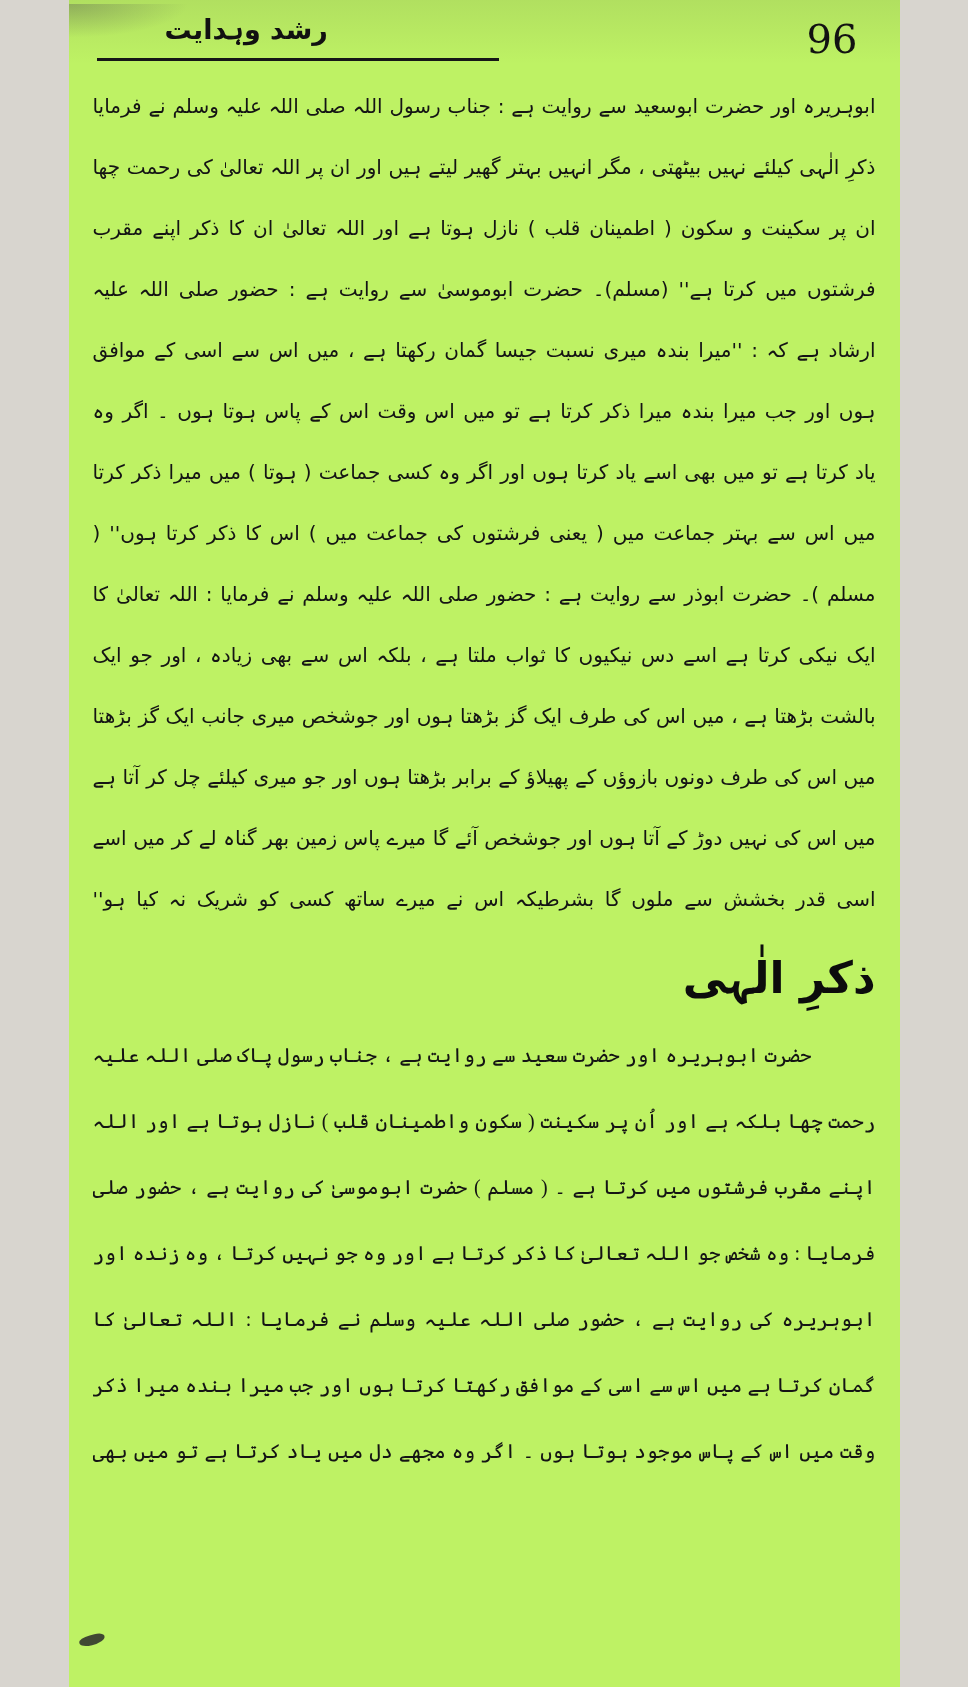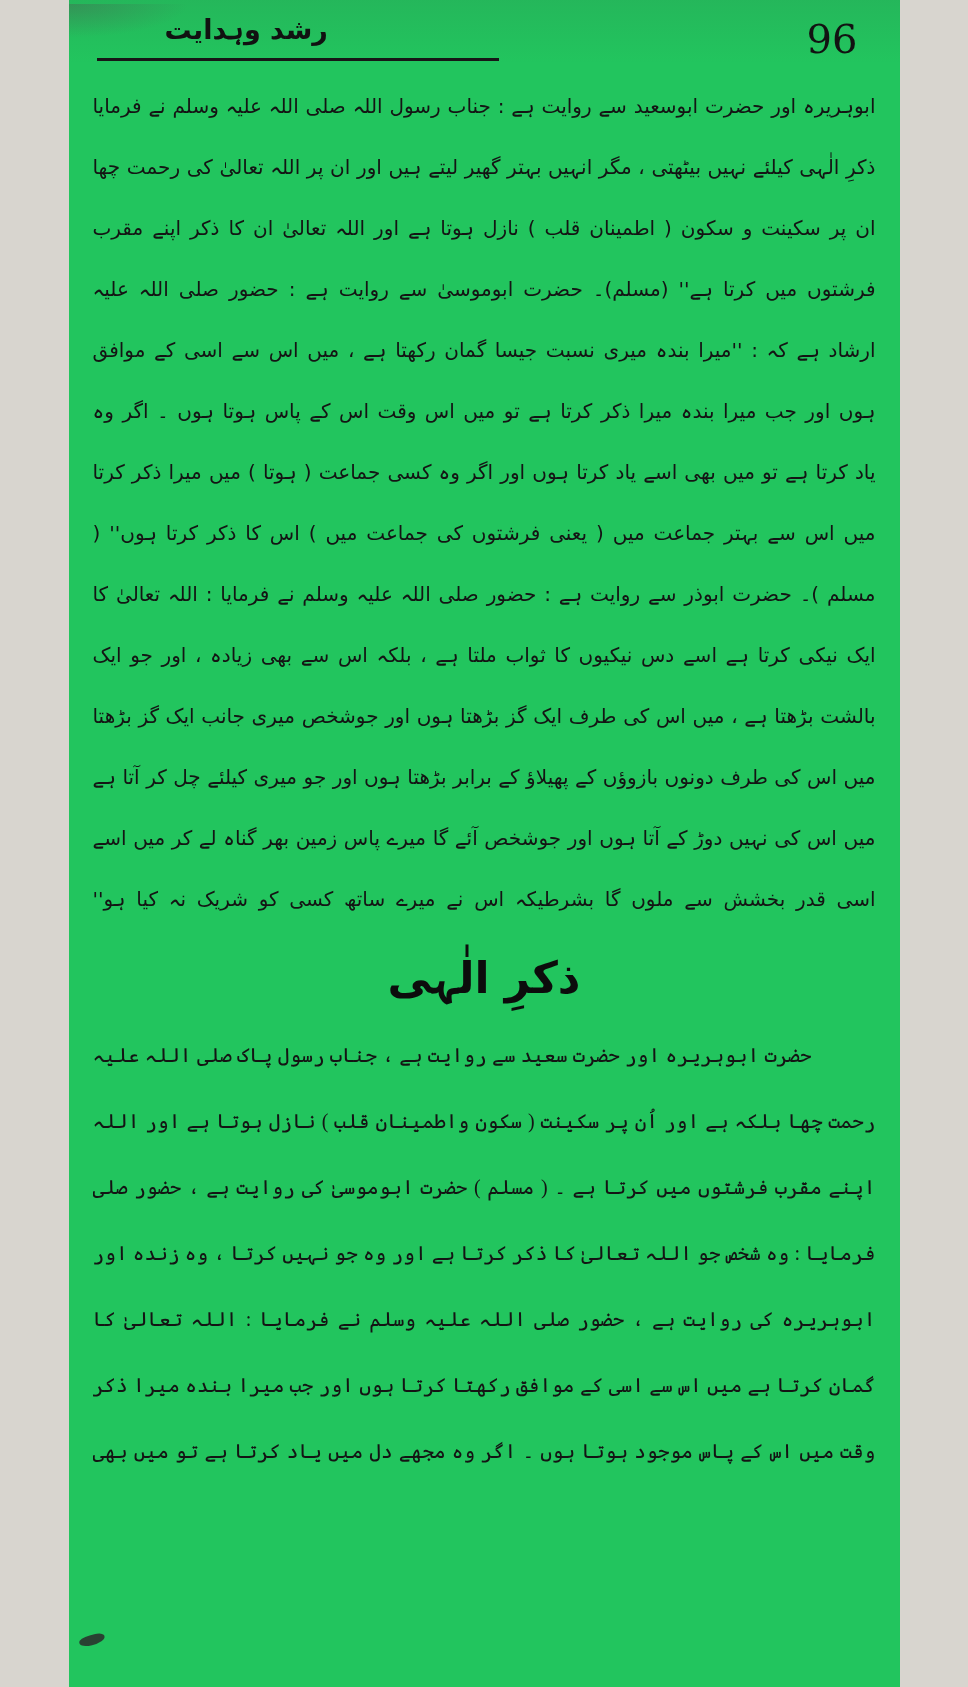--- a/index.html
+++ b/index.html
@@ -5,21 +5,21 @@
   html, body {
     margin: 0;
     padding: 0;
     background: #d8d5cf;
   }
   .page {
     position: relative;
     width: 816px;
     height: 1687px;
     margin: 0 auto;
-    background: #22c55e;
+    background: #bef264;
     overflow: hidden;
     font-family: "DejaVu Sans", sans-serif;
     color: #161616;
     padding-left: 15px;
   }
   
   .scan-shade {
     position: absolute;
     top: 0; left: 0; right: 0;
     height: 64px;
@@ -91,21 +91,21 @@
   .line.para-end {
     text-align-last: right;
   }
   .line.indent-first {
     padding-right: 64px;
   }
   .section-heading {
     margin: 18px 0 14px 0;
     height: 60px;
     line-height: 60px;
-    text-align: center;
+    text-align: right;
     font-size: 44px;
     font-weight: bold;
     color: #0c0c0c;
   }
   .ink-mark {
     position: absolute;
     left: 10px;
     bottom: 42px;
     width: 26px;
     height: 10px;

